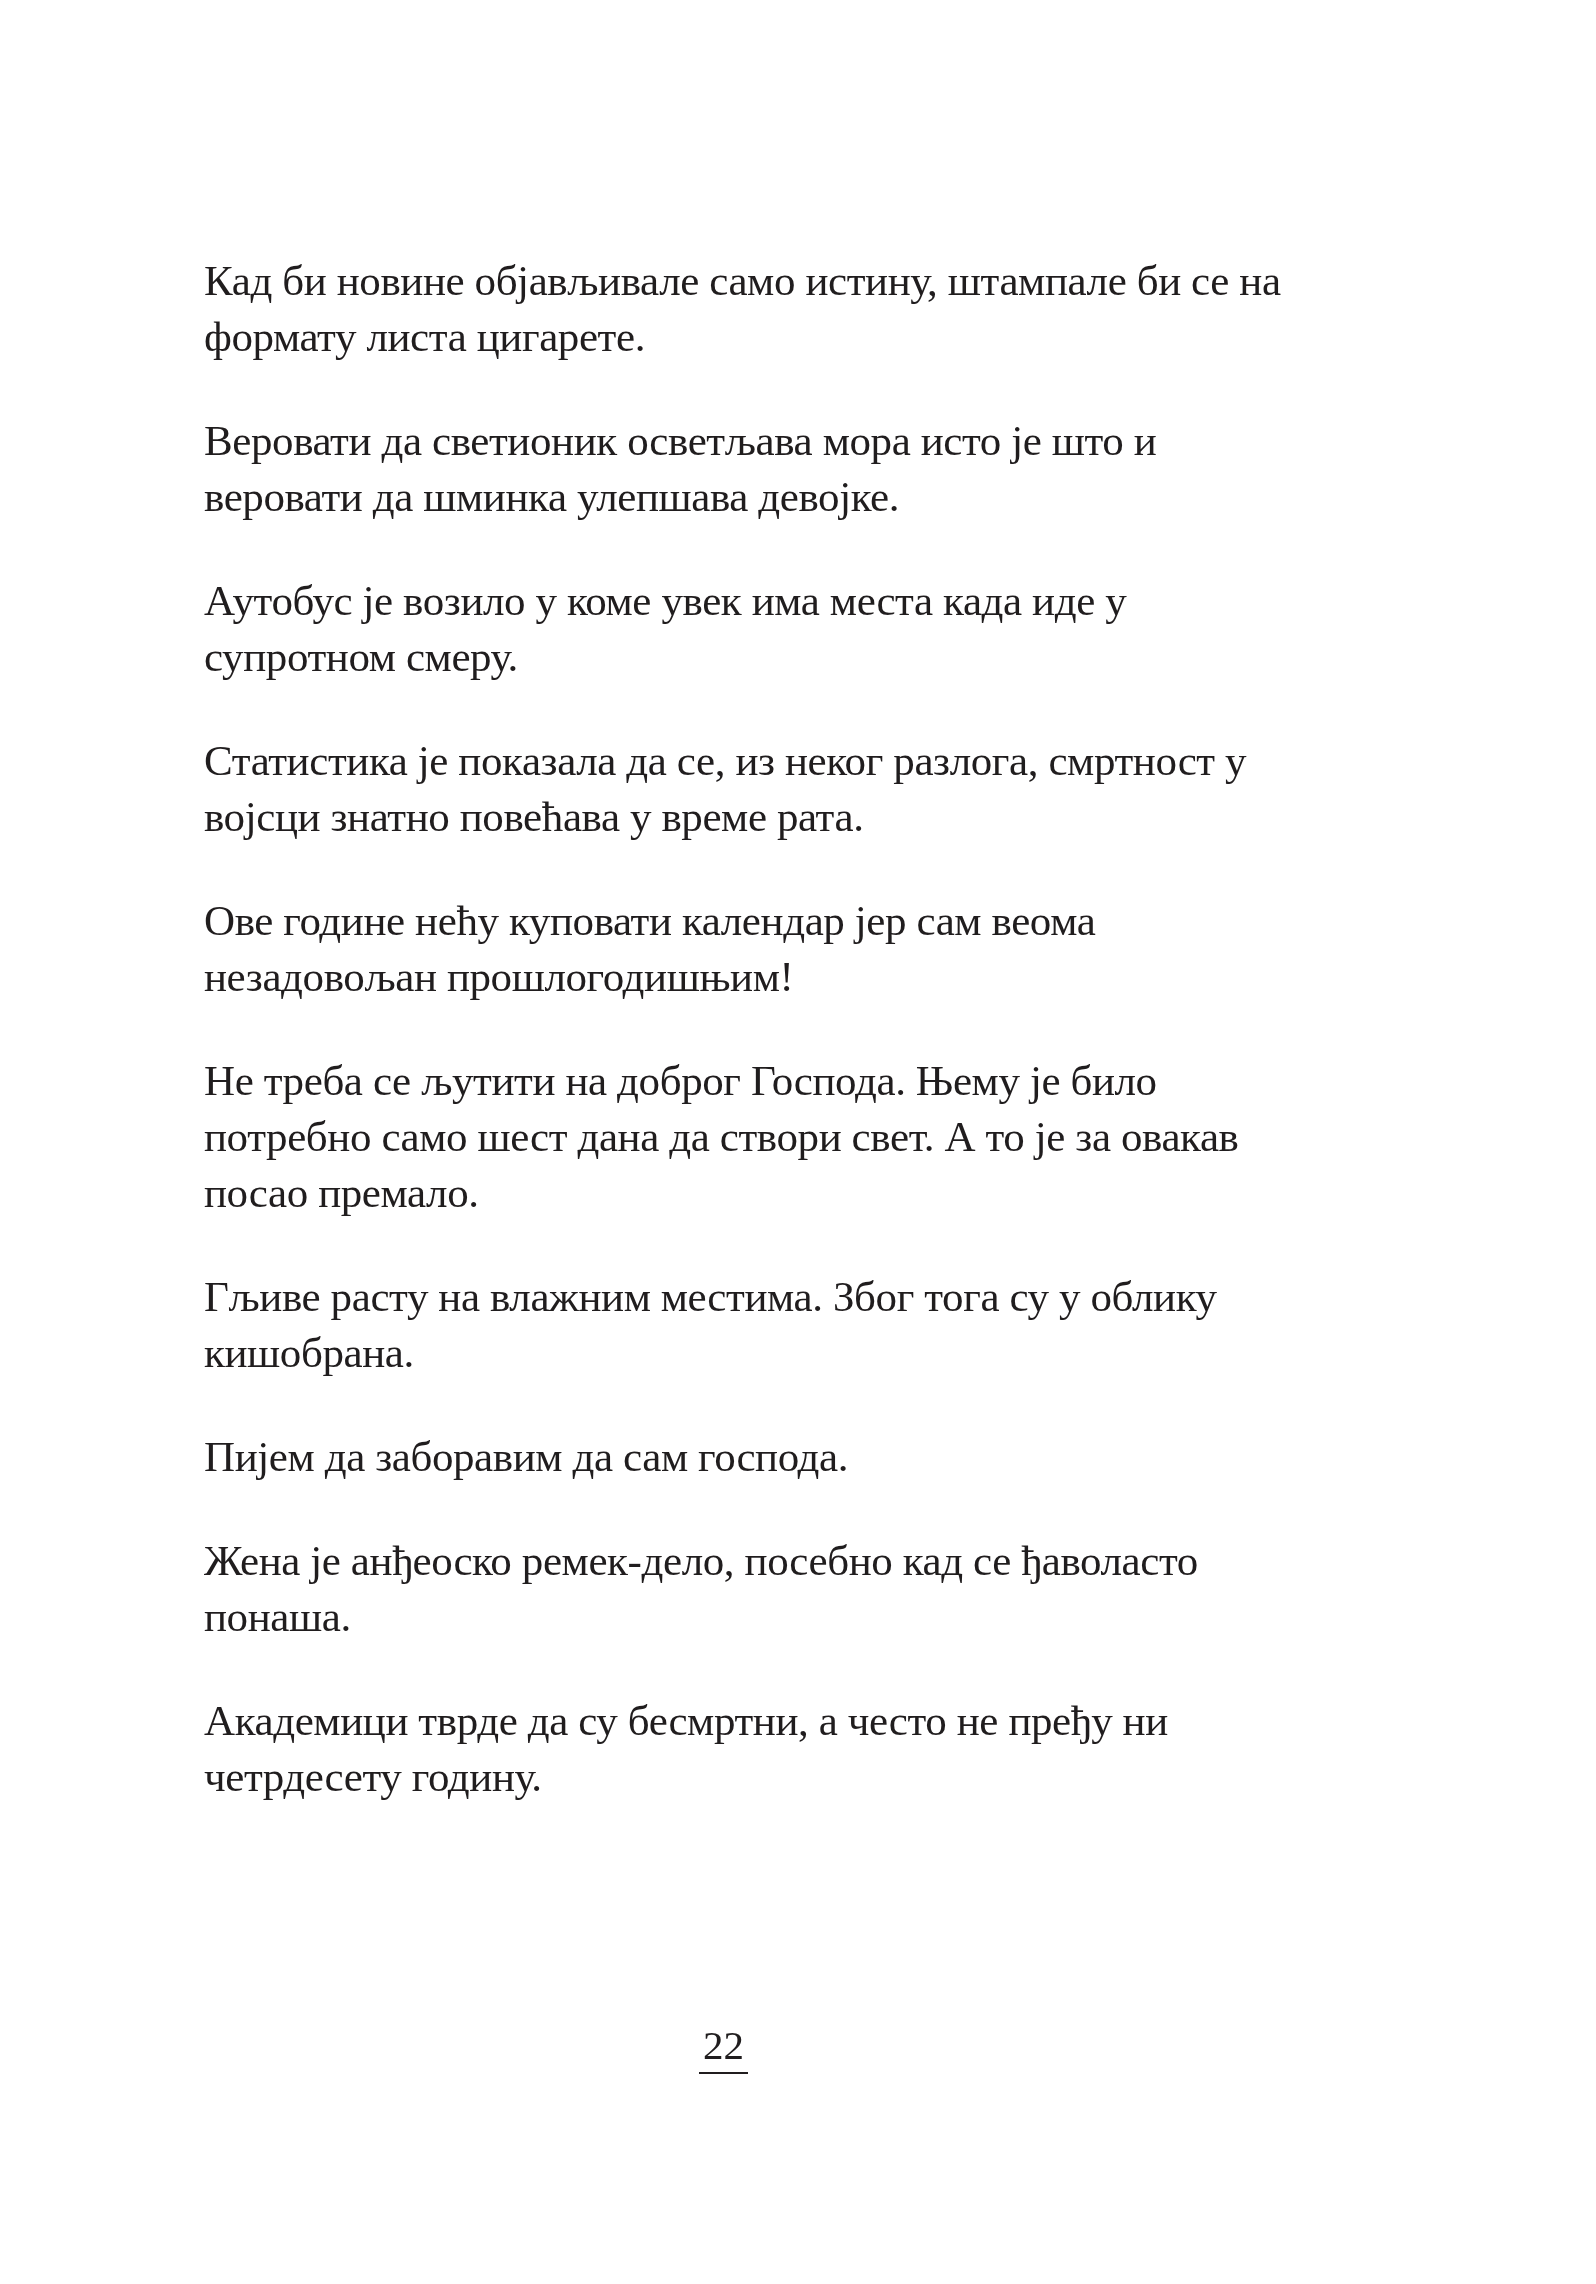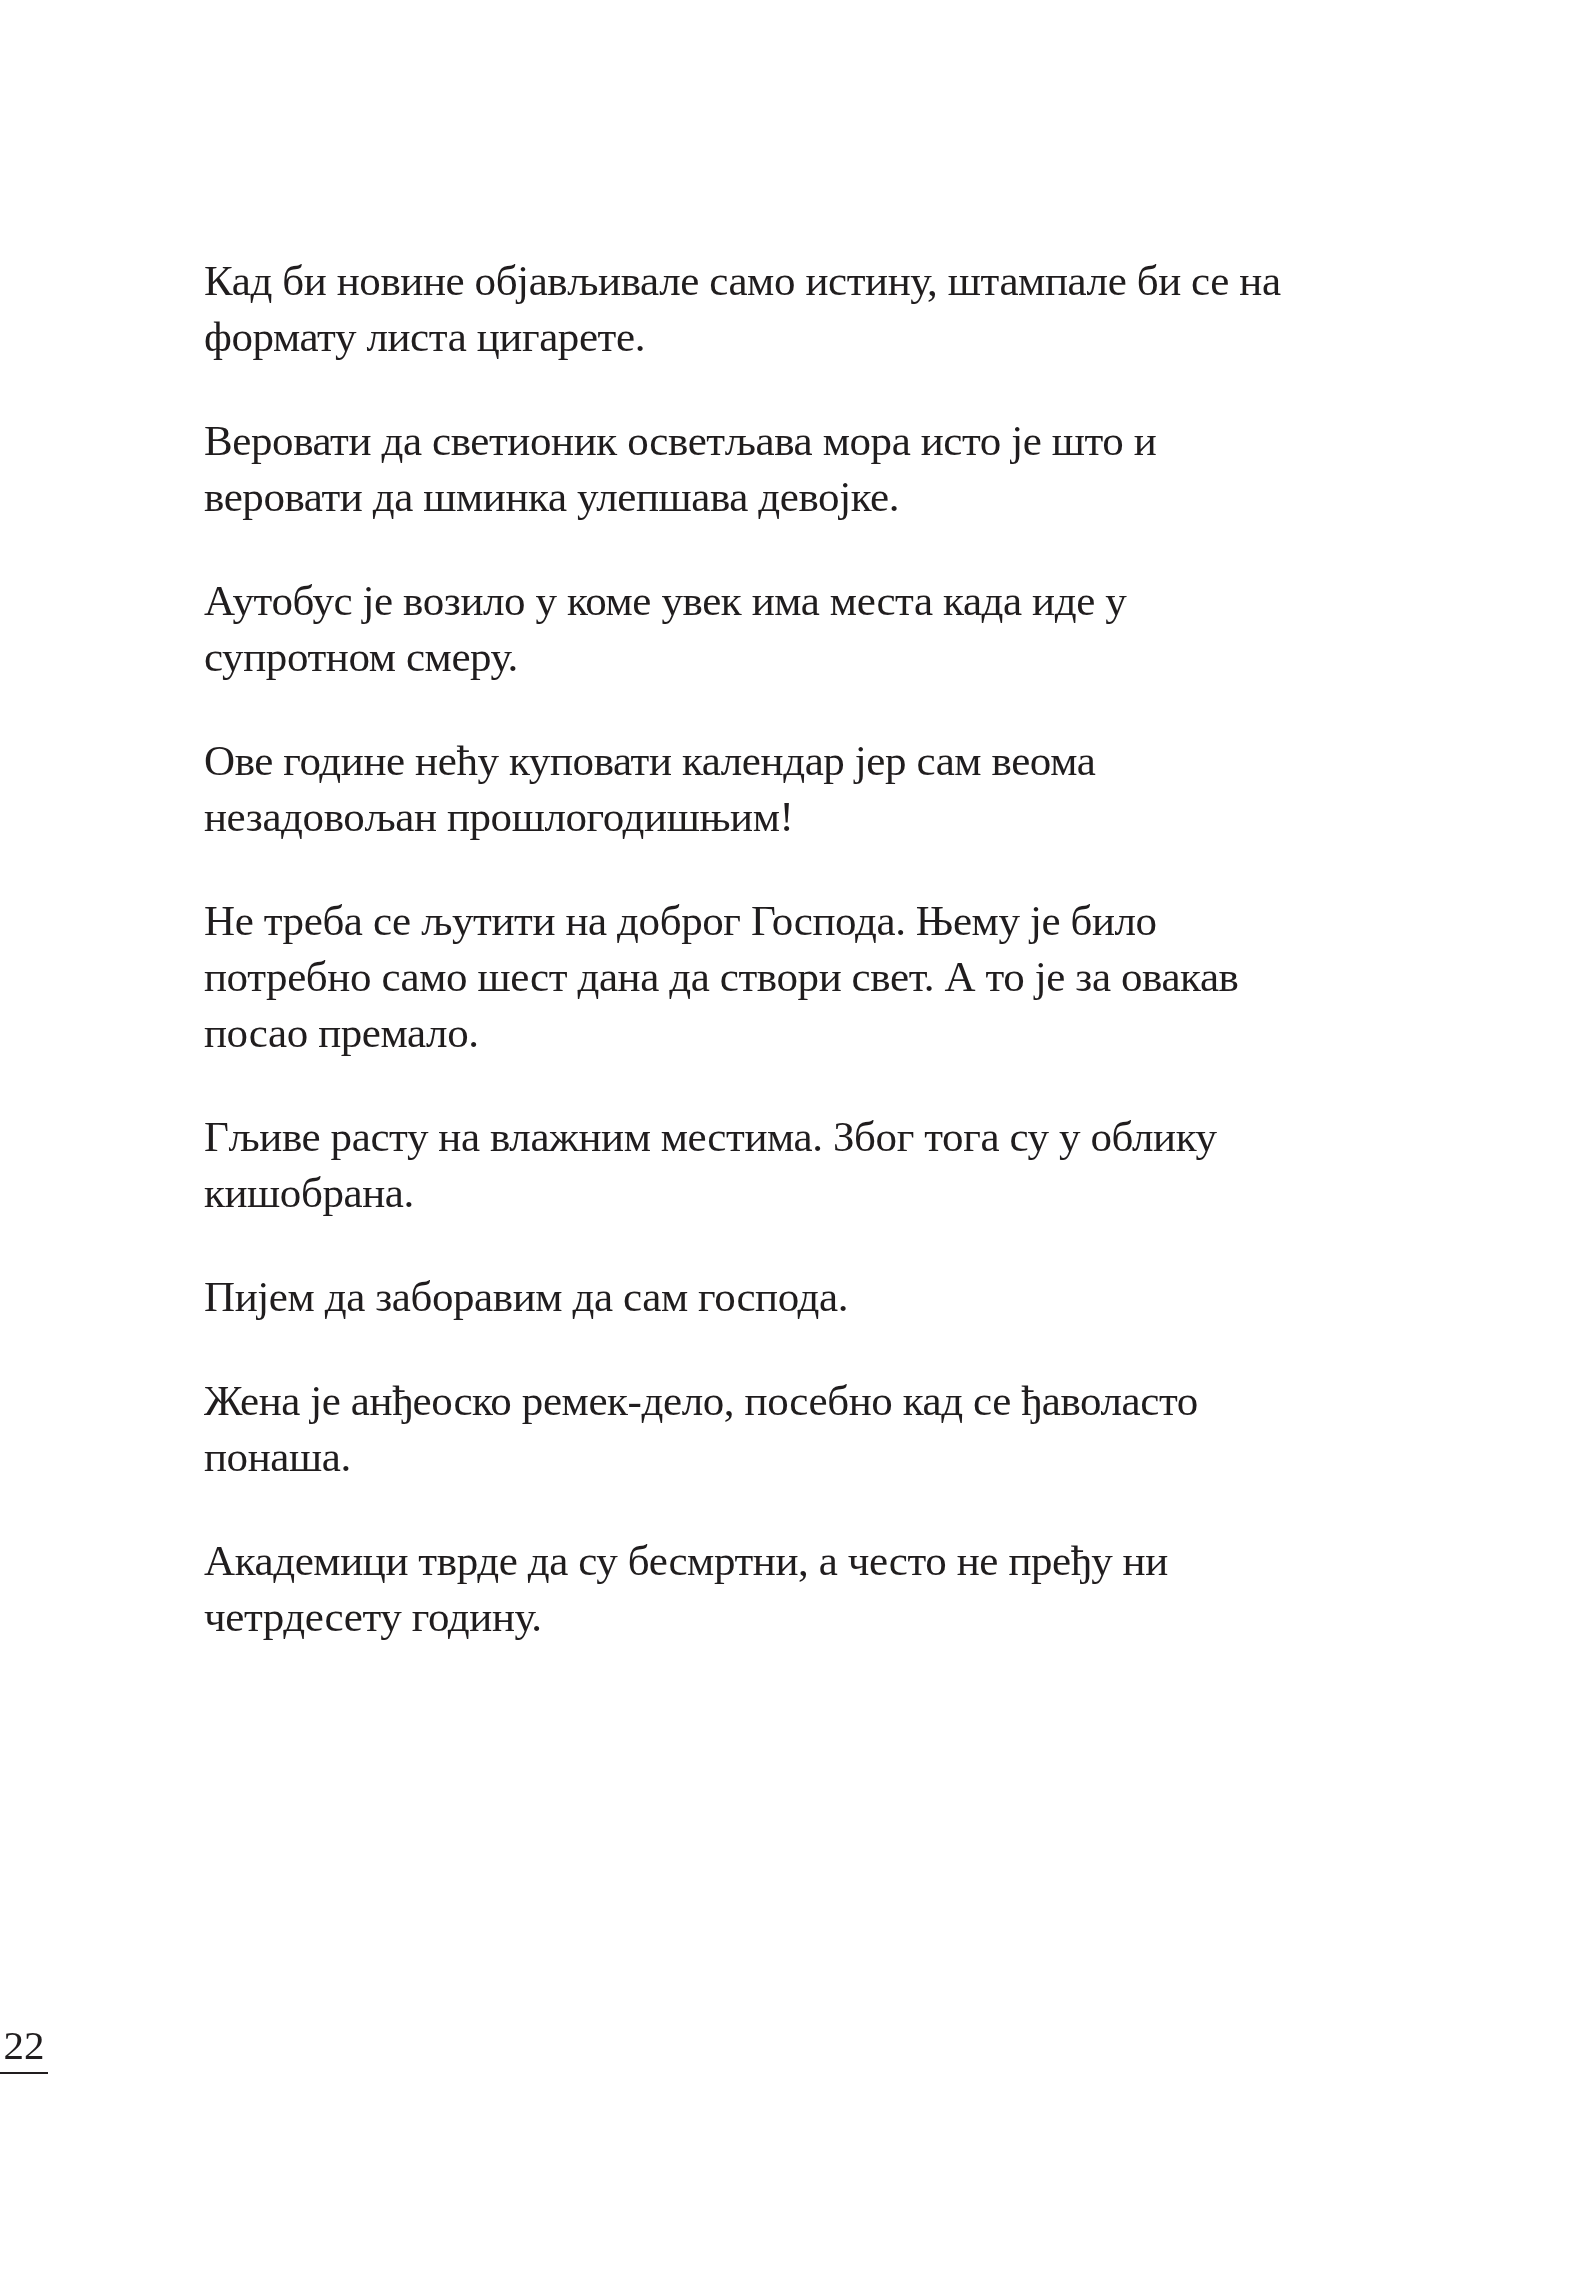--- a/index.html
+++ b/index.html
@@ -31,37 +31,39 @@
     font-size: 43px;
     line-height: 56px;
     letter-spacing: -0.4px;
     font-weight: 400;
   }
   .folio {
     position: absolute;
     left: 0;
     right: 0;
     top: 2020px;
+    text-align: center;
     font-size: 41px;
     line-height: 50px;
   }
   .folio span {
     display: inline-block;
     border-bottom: 2.7px solid var(--text-color, #201d1e);
     padding: 0 3.6px 1.8px 3.6px;
   }
 </style>
 </head>
 <body>
 
 <div class="page" style="--page-bg: #ffffff; --text-color: #201d1e;">
   <main class="text-block" id="text-block">
       <p>Кад би новине објављивале само истину, штампале би се на<br>формату листа цигарете.</p>
       <p>Веровати да светионик осветљава мора исто је што и<br>веровати да шминка улепшава девојке.</p>
       <p>Аутобус је возило у коме увек има места када иде у<br>супротном смеру.</p>
+      <p>Статистика је показала да се, из неког разлога, смртност у<br>војсци знатно повећава у време рата.</p>
       <p>Ове године нећу куповати календар јер сам веома<br>незадовољан прошлогодишњим!</p>
       <p>Не треба се љутити на доброг Господа. Њему је било<br>потребно само шест дана да створи свет. А то је за овакав<br>посао премало.</p>
       <p>Гљиве расту на влажним местима. Због тога су у облику<br>кишобрана.</p>
       <p>Пијем да заборавим да сам господа.</p>
       <p>Жена је анђеоско ремек-дело, посебно кад се ђаволасто<br>понаша.</p>
       <p>Академици тврде да су бесмртни, а често не пређу ни<br>четрдесету годину.</p>
     </main>
   <div class="folio">
     <span>22</span>
   </div>

